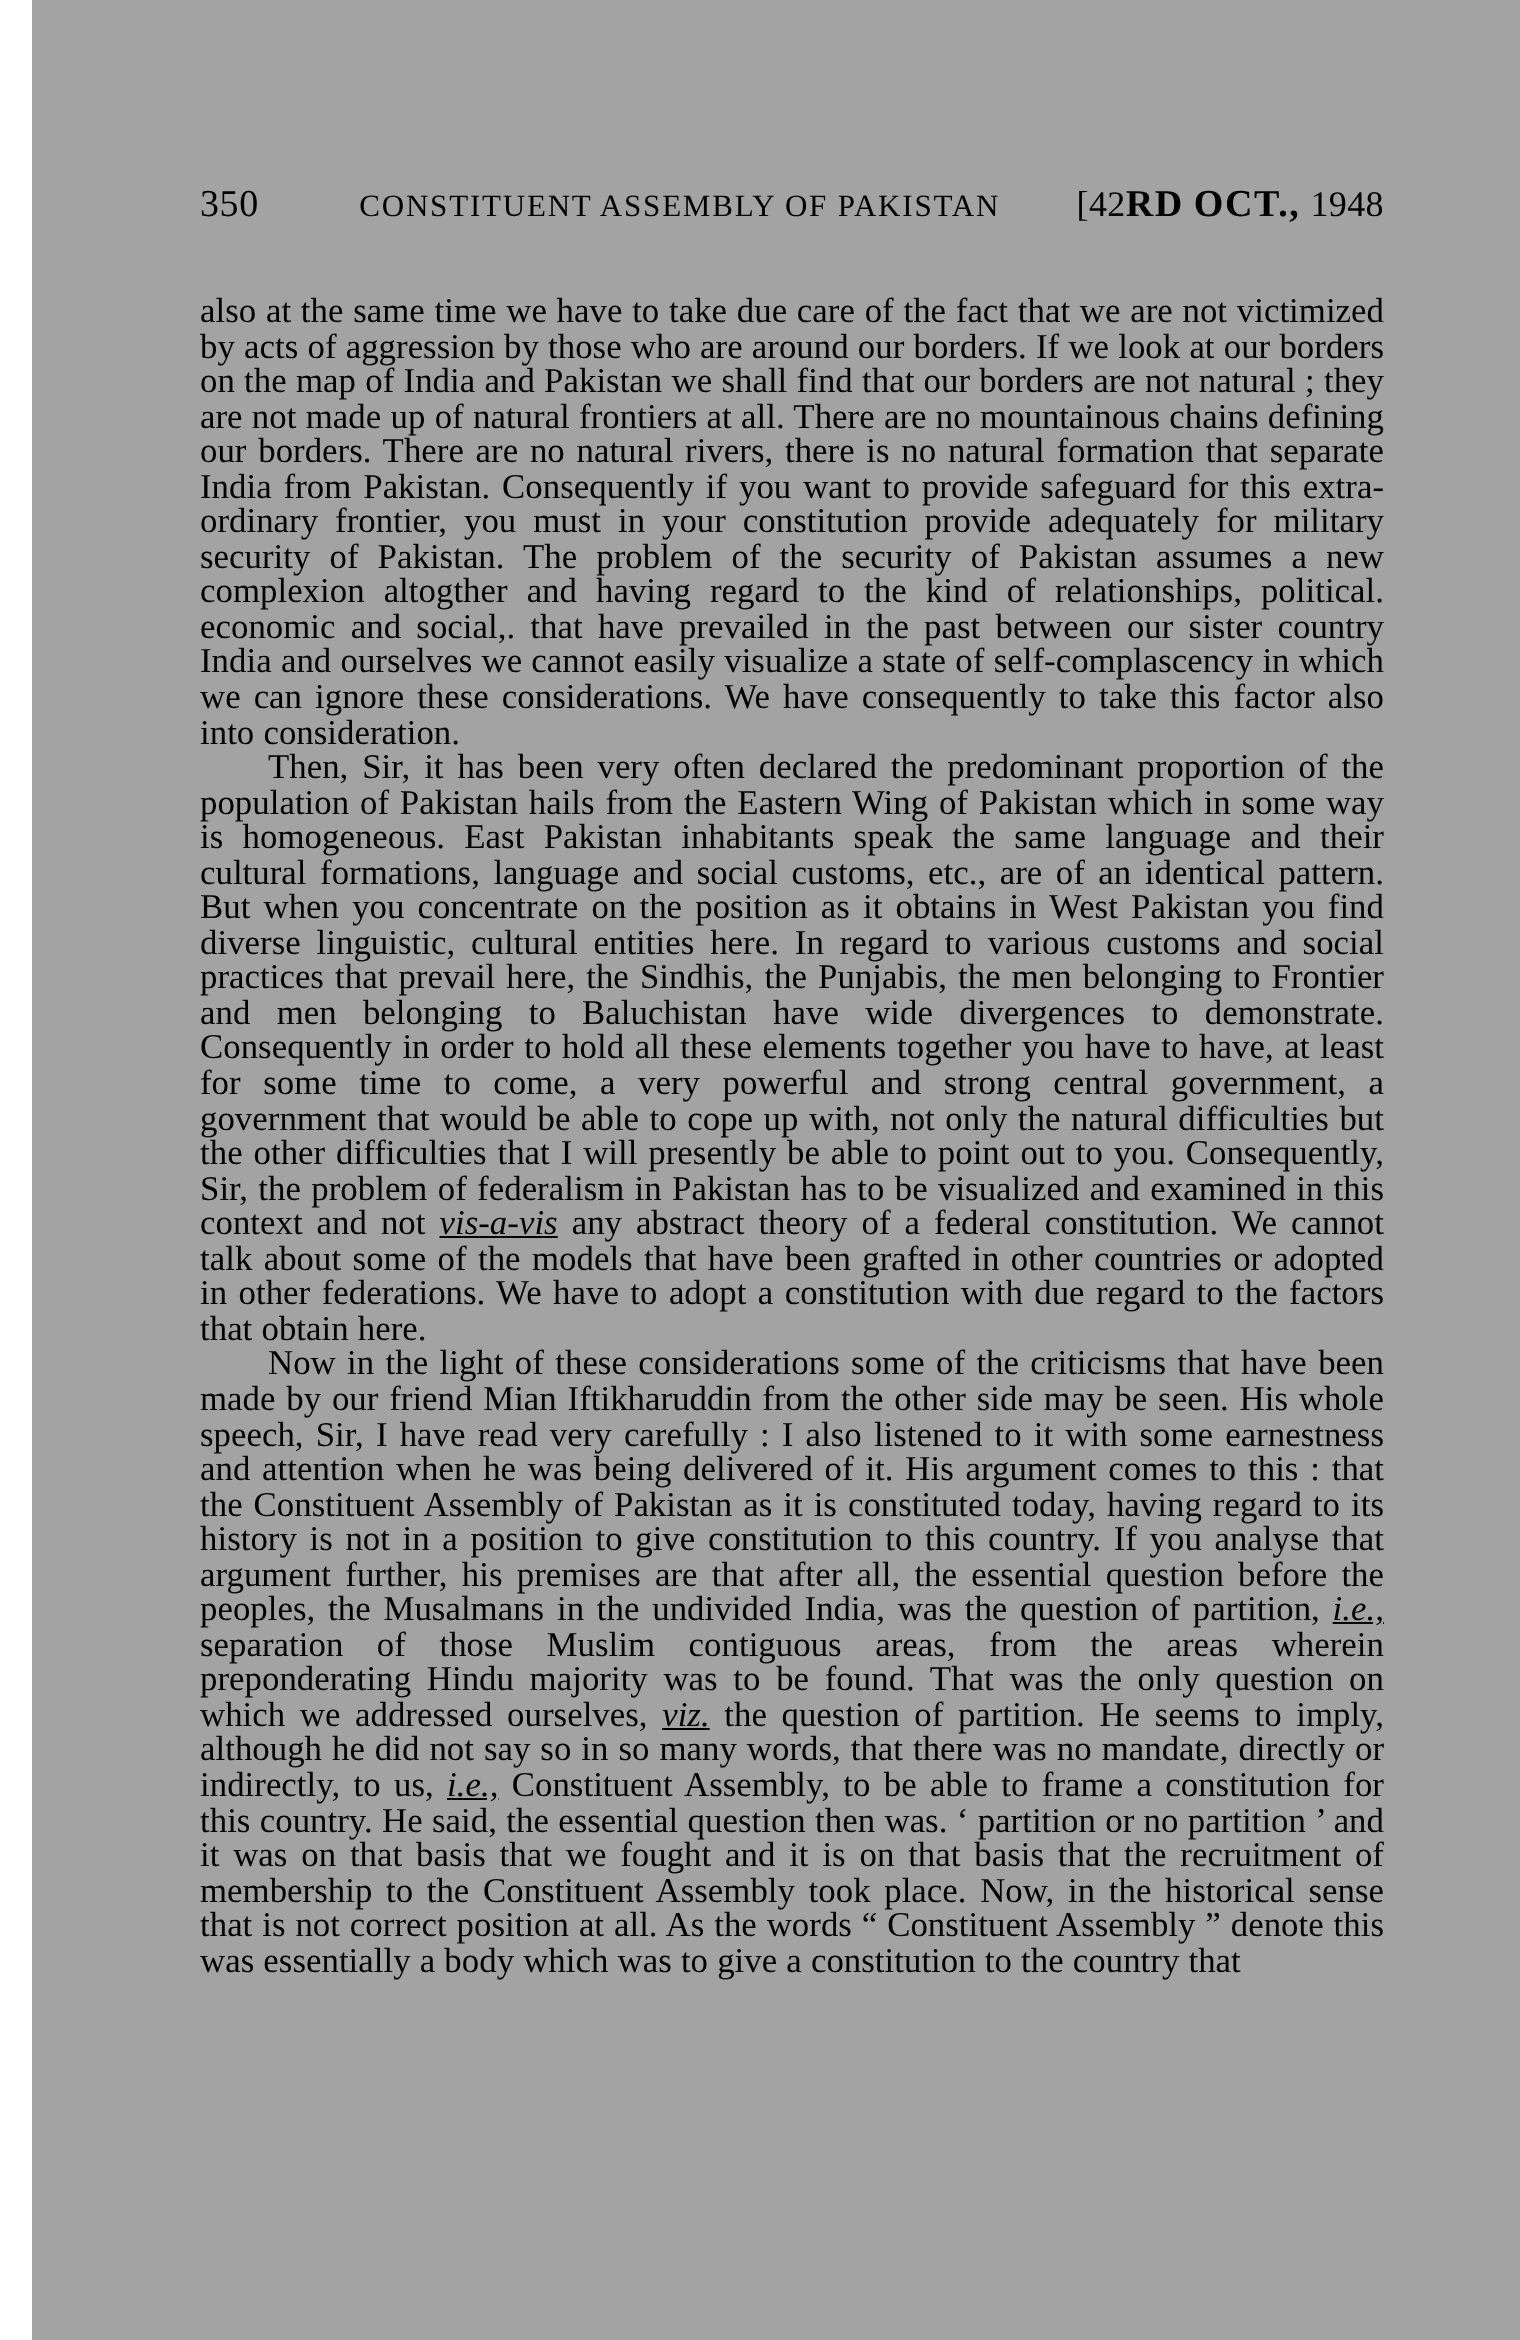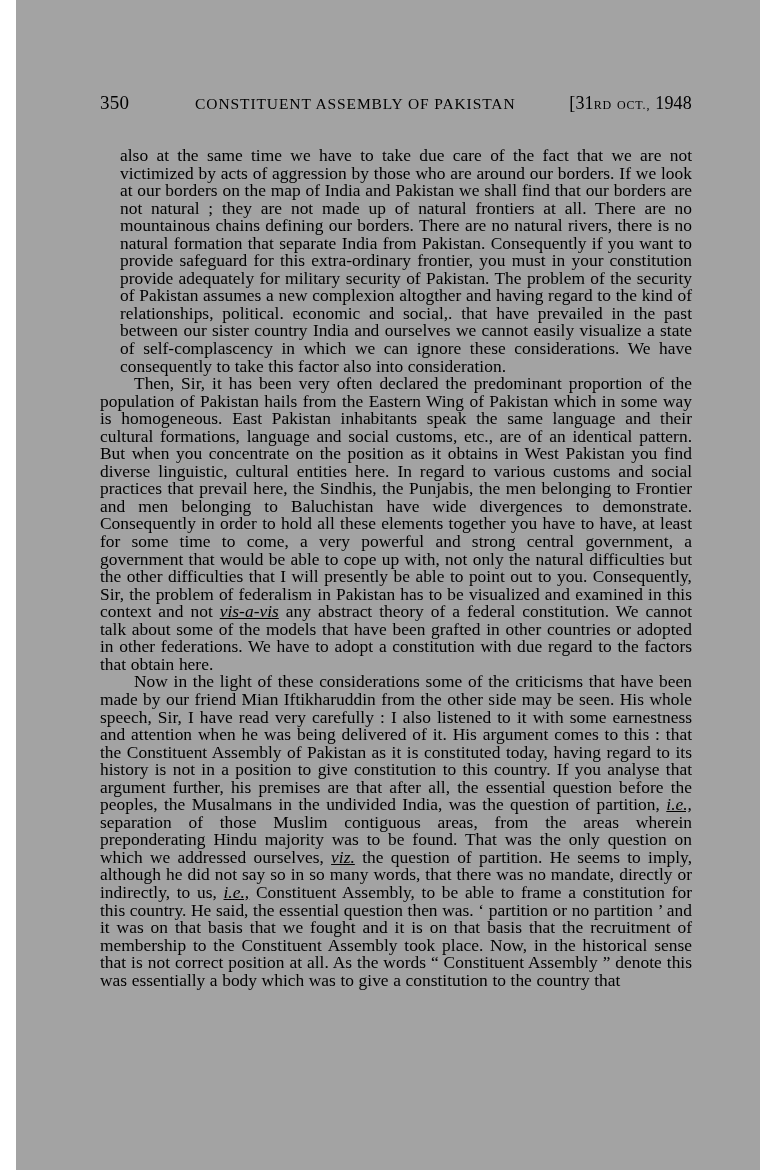--- a/index.html
+++ b/index.html
@@ -47,21 +47,21 @@
     font-size: 15.5px;
     letter-spacing: 0.9px;
     padding-left: 18px;
   }
   .head-date {
     font-size: 15.5px;
     letter-spacing: 0.6px;
     padding-left: 6px;
   }
   .head-date .big { font-size: 18px; letter-spacing: 0.2px; }
-  .head-date .sc  { font-size: 12px; letter-spacing: 0.8px; }
+  .head-date .sc  { font-size: 19px; letter-spacing: 0.8px; font-weight: bold; }
 
   
   .speaker-line {
     position: absolute;
     left: 84px;
     top: 126px;
     width: 592px;
     font-size: 18px;
     letter-spacing: 0.1px;
     text-indent: 32px;
@@ -80,41 +80,41 @@
     font-size: 17.4px;
     line-height: 17.55px;
     text-align: justify;
     text-justify: inter-word;
     text-indent: 34px;
     letter-spacing: 0.02px;
     word-spacing: 0.2px;
     -webkit-hyphens: none;
     hyphens: none;
   }
-  p.para.no-indent { text-indent: 0; margin-left: 20px; }
+  p.para.no-indent { text-indent: 0; }
   p.para i, p.para em { font-style: italic; text-decoration: underline; }
 
   
   .page::after {
     content: "";
     position: absolute;
     inset: 0;
     pointer-events: none;
     background: transparent;
   }
 </style>
 </head>
 <body>
 
 <div class="page">
 
   <div class="running-head">
     <span class="folio">350</span>
     <span class="head-title">CONSTITUENT ASSEMBLY OF PAKISTAN</span>
-    <span class="head-date"><span class="big">[</span><span class="big">31</span><span class="sc">RD</span><span class="sc" style="padding-left:5px">OCT.,</span><span class="big" style="padding-left:5px">1948</span></span>
+    <span class="head-date"><span class="big">[</span><span class="big">42</span><span class="sc">RD</span><span class="sc" style="padding-left:5px">OCT.,</span><span class="big" style="padding-left:5px">1948</span></span>
   </div>
 
 
   <div class="body-text">
 
     <p class="para no-indent">also at the same time we have to take due care of the fact that we are not victimized by acts of aggression by those who are around our borders. If we look at our borders on the map of India and Pakistan we shall find that our borders are not natural ; they are not made up of natural frontiers at all. There are no mountainous chains defining our borders. There are no natural rivers, there is no natural formation that separate India from Pakistan. Consequently if you want to provide safeguard for this extra-ordinary frontier, you must in your constitution provide adequately for military security of Pakistan. The problem of the security of Pakistan assumes a new complexion altogther and having regard to the kind of relationships, political. economic and social,. that have prevailed in the past between our sister country India and ourselves we cannot easily visualize a state of self-complascency in which we can ignore these considerations. We have consequently to take this factor also into consideration.</p>
 
     <p class="para"><span>Then, Sir, it has been very often declared the predominant proportion of the population of Pakistan hails from the Eastern Wing of Pakistan which in some way is homogeneous. East Pakistan inhabitants speak the same language and their cultural formations, language and social customs, etc., are of an identical pattern. But when you concentrate on the position as it obtains in West Pakistan you find diverse linguistic, cultural entities here. In regard to various customs and social practices that prevail here, the Sindhis, the Punjabis, the men belonging to Frontier and men belonging to Baluchistan have wide divergences to demonstrate. Consequently in order to hold all these elements together you have to have, at least for some time to come, a very powerful and strong central government, a government that would be able to cope up with, not only the natural difficulties but the other difficulties that I will presently be able to point out to you. Consequently, Sir, the problem of federalism in Pakistan has to be visualized and examined in this context and not </span><i>vis-a-vis</i><span> any abstract theory of a federal constitution. We cannot talk about some of the models that have been grafted in other countries or adopted in other federations. We have to adopt a constitution with due regard to the factors that obtain here.</span></p>
 
     <p class="para"><span>Now in the light of these considerations some of the criticisms that have been made by our friend Mian Iftikharuddin from the other side may be seen. His whole speech, Sir, I have read very carefully : I also listened to it with some earnestness and attention when he was being delivered of it. His argument comes to this : that the Constituent Assembly of Pakistan as it is constituted today, having regard to its history is not in a position to give constitution to this country. If you analyse that argument further, his premises are that after all, the essential question before the peoples, the Musalmans in the undivided India, was the question of partition, </span><i>i.e.,</i><span> separation of those Muslim contiguous areas, from the areas wherein preponderating Hindu majority was to be found. That was the only question on which we addressed ourselves, </span><i>viz.</i><span> the question of partition. He seems to imply, although he did not say so in so many words, that there was no mandate, directly or indirectly, to us, </span><i>i.e.,</i><span> Constituent Assembly, to be able to frame a constitution for this country. He said, the essential question then was. ‘ partition or no partition ’ and it was on that basis that we fought and it is on that basis that the recruitment of membership to the Constituent Assembly took place. Now, in the historical sense that is not correct position at all. As the words “ Constituent Assembly ” denote this was essentially a body which was to give a constitution to the country that</span></p>

